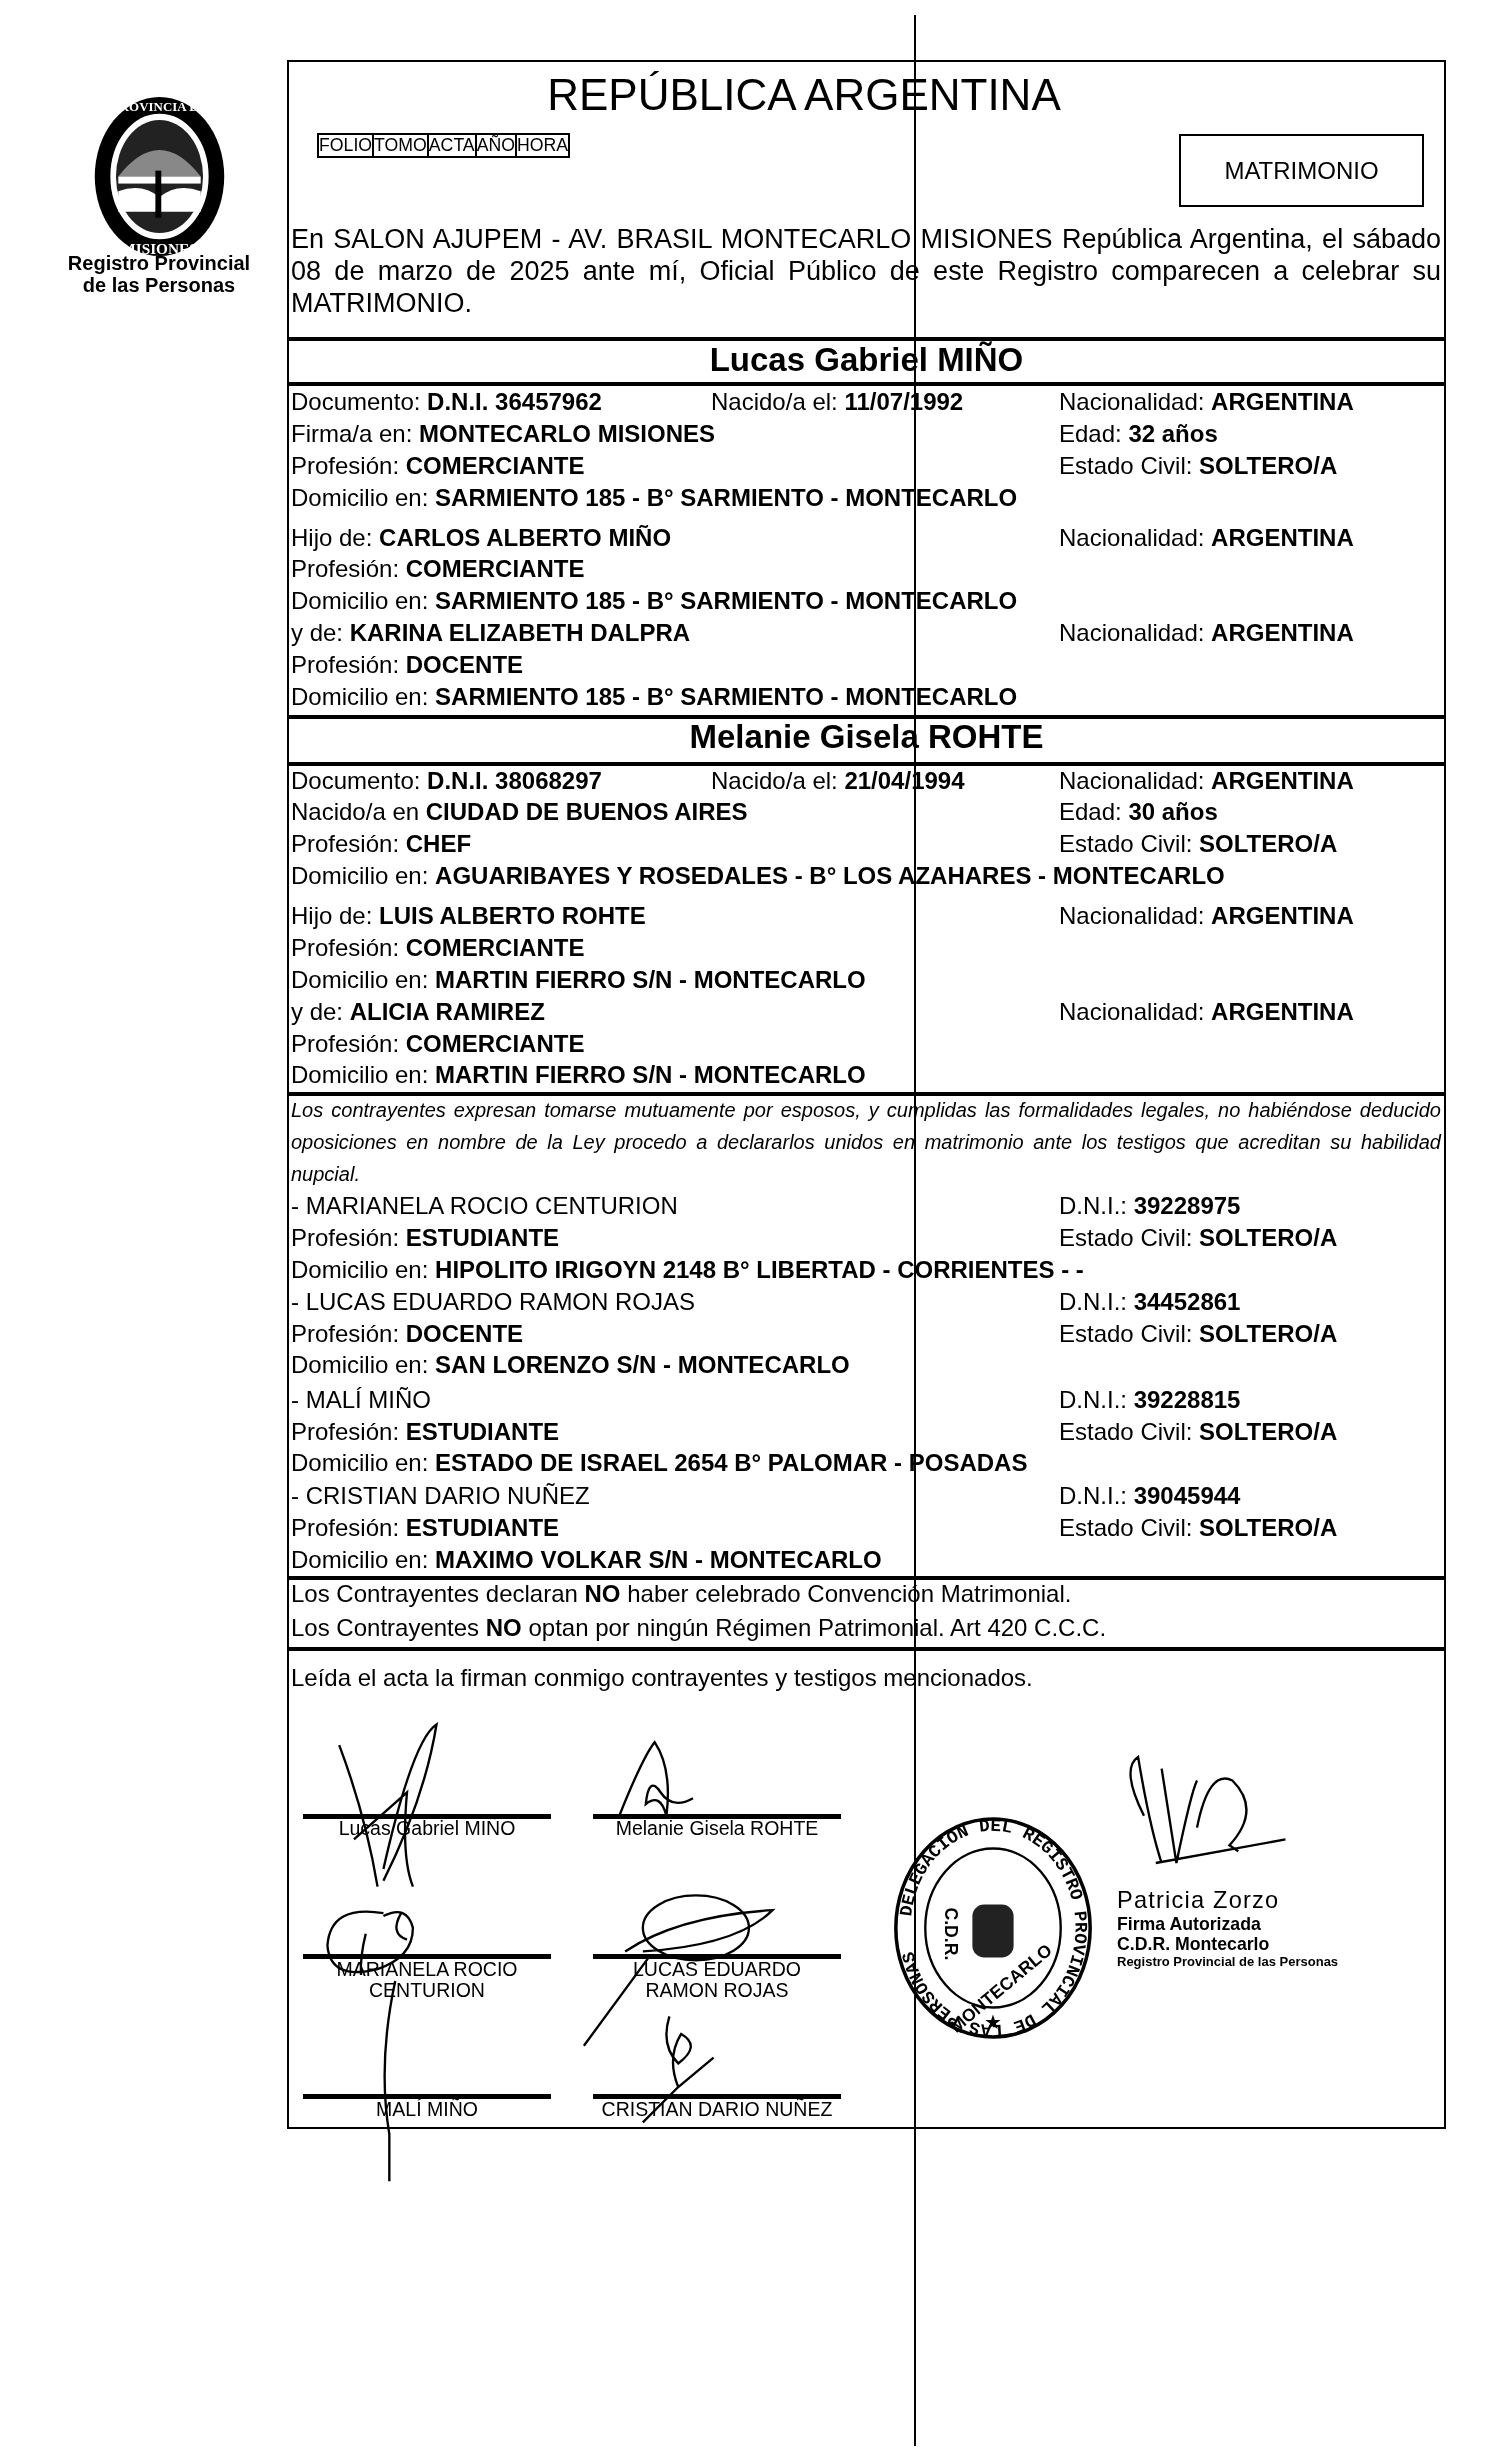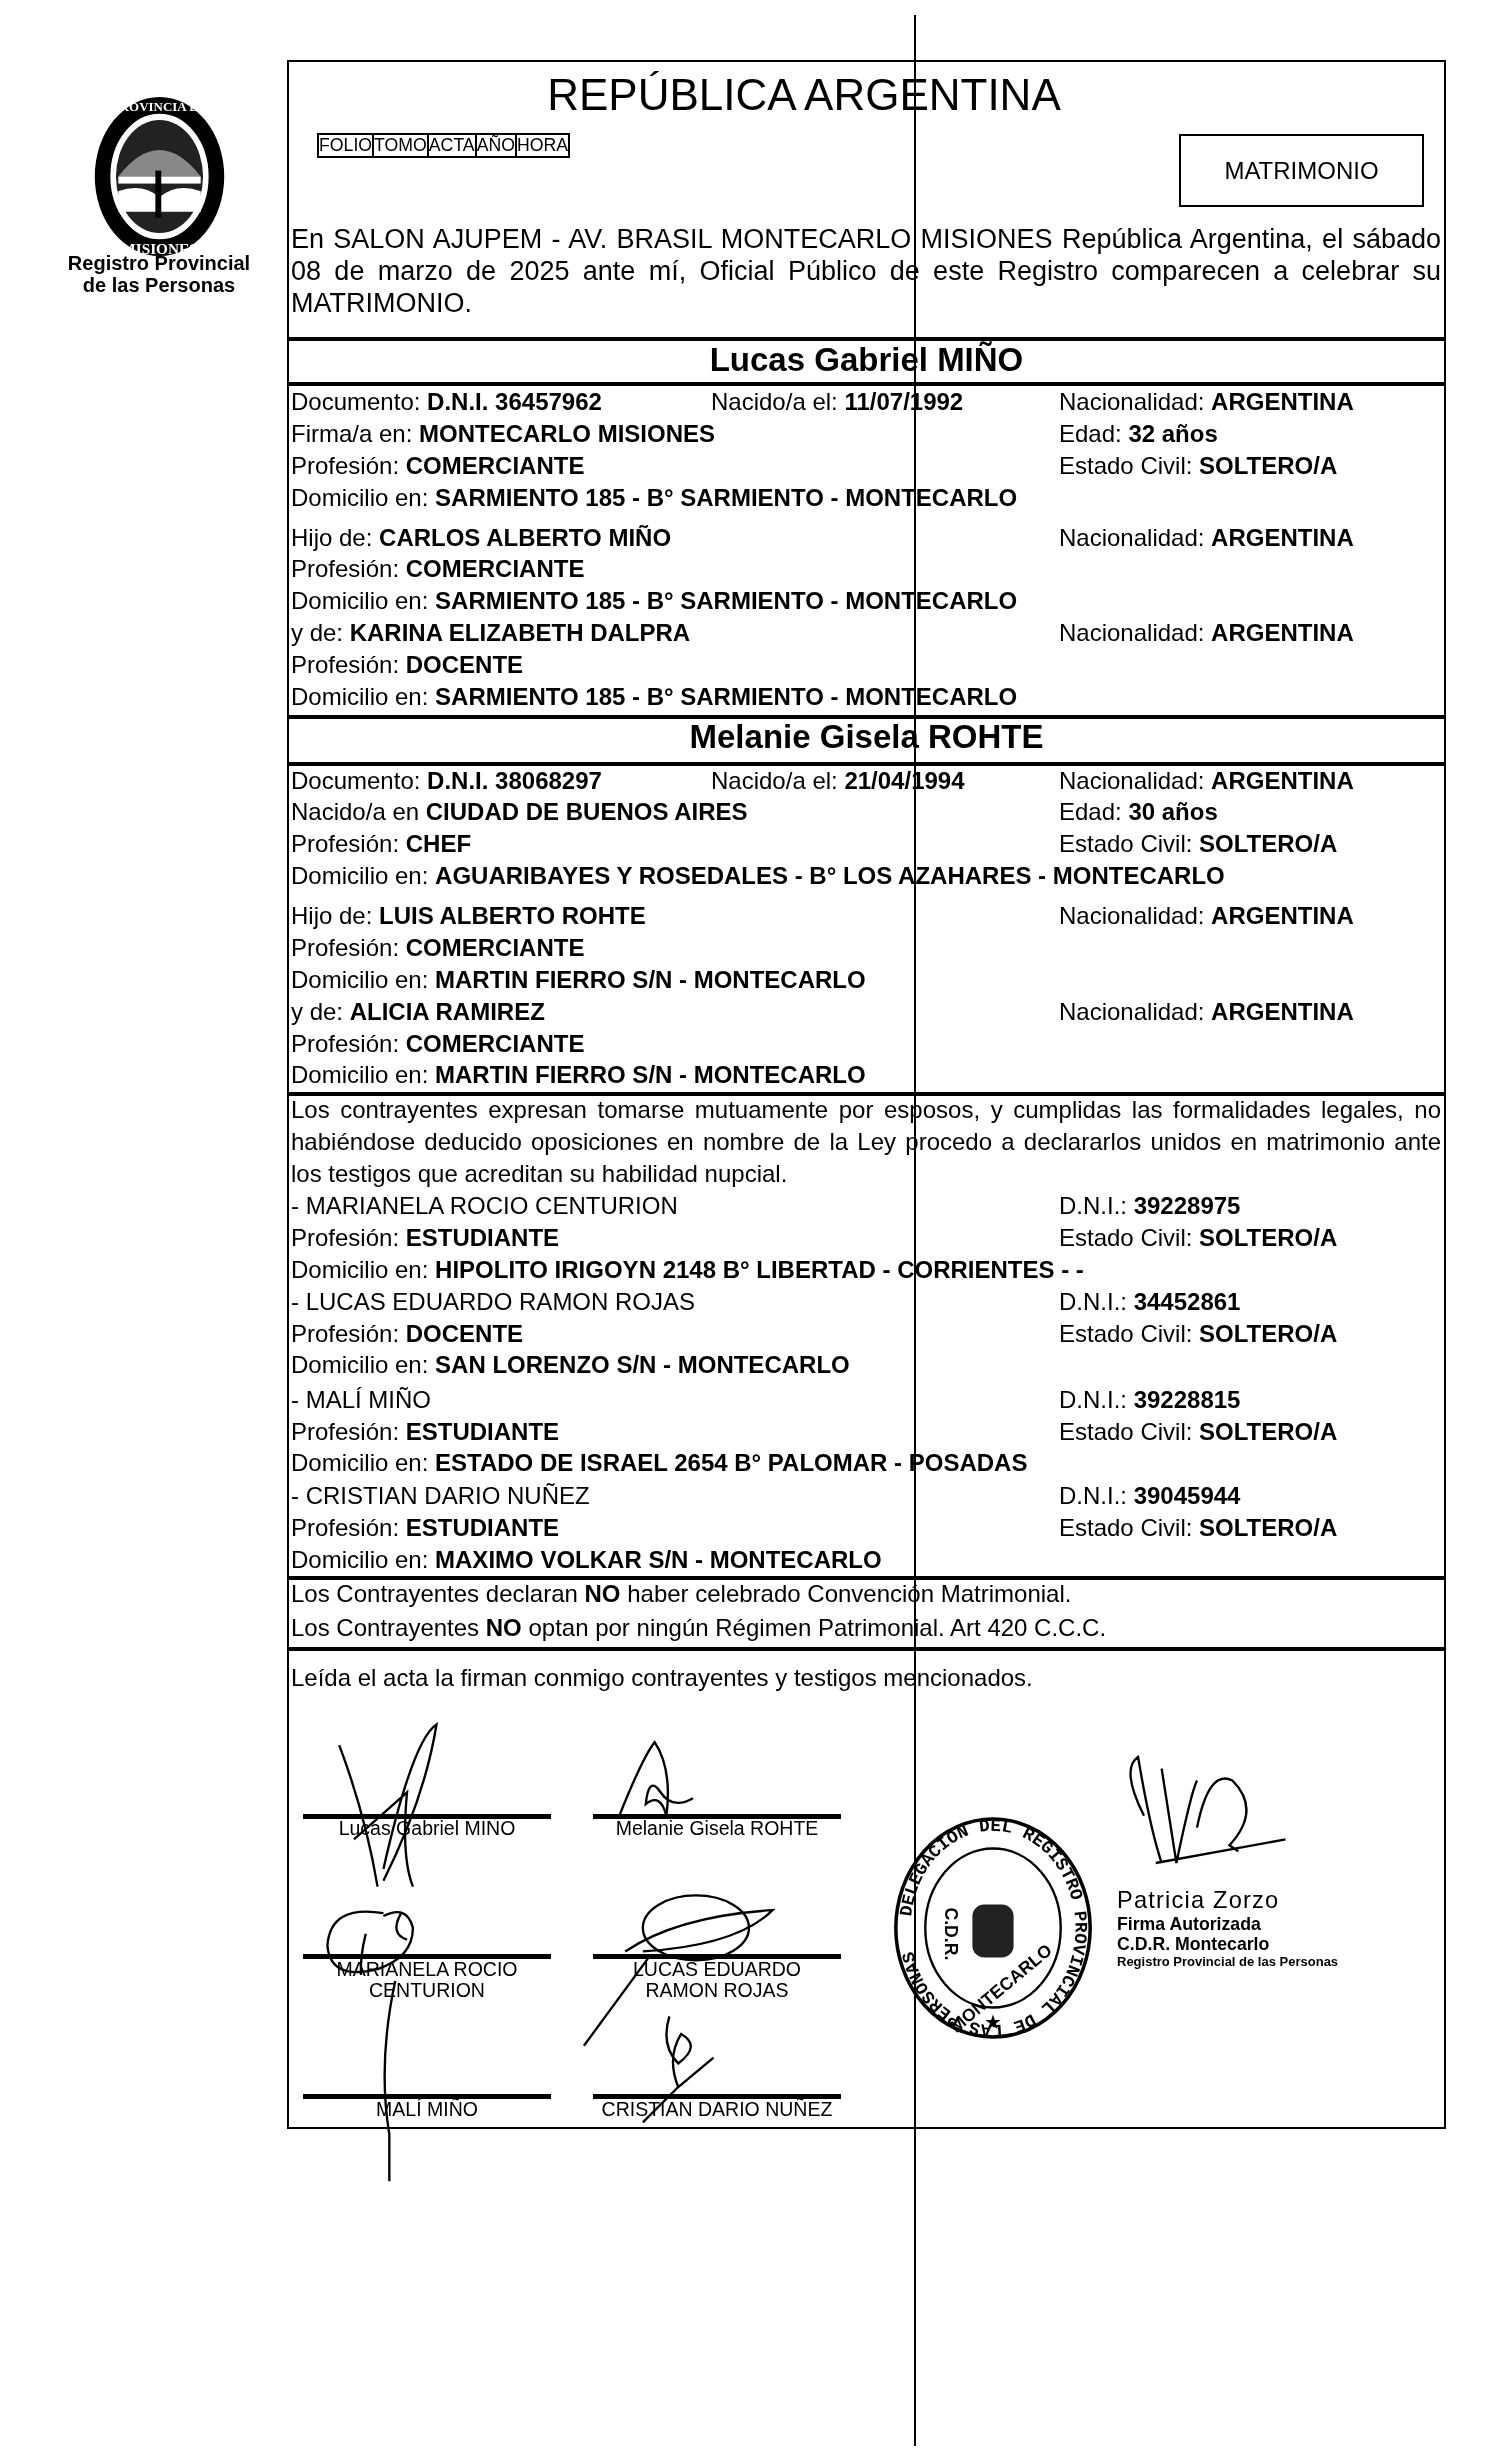--- a/index.html
+++ b/index.html
@@ -20,21 +20,21 @@
   #reg .l td { height:20px; font-size:17.7px; }
   #type-box { left:1179px; top:134px; width:245px; height:73px; border:2.4px solid #000; box-sizing:border-box; display:flex; align-items:center; justify-content:center; font-size:24px; }
   
   #intro { left:291px; top:223px; width:1150px; font-size:27px; line-height:32px; text-align:justify; }
   .hr { position:absolute; left:287px; width:1159px; height:3.5px; background:#000; }
   .name-head { position:absolute; left:287px; width:1159px; text-align:center; font-size:33px; font-weight:bold; }
   .row { position:absolute; font-size:24px; white-space:nowrap; }
   .c1 { left:291px; }
   .c2 { left:711px; }
   .c3 { left:1059px; }
-  .para { position:absolute; left:291px; width:1150px; font-size:24px; line-height:32px; text-align:justify; }
+  .para { position:absolute; left:291px; width:1150px; font-size:20px; line-height:32px; text-align:justify;font-style:italic; }
   .sigline { position:absolute; height:4.7px; background:#000; }
   .siglabel { position:absolute; text-align:center; font-size:19.5px; line-height:21px; }
   #officer { left:1117px; top:1887px; width:283px; text-align:left; }
   #officer .nm { font-size:23.6px; letter-spacing:1.2px; }
   #officer .sm { font-size:17.7px; font-weight:bold; line-height:20px; }
   #officer .tiny { font-size:13px; font-weight:bold; }
   svg.sig { position:absolute; overflow:visible; }
   svg.sig path, svg.sig ellipse { fill:none; stroke:#000; stroke-width:4; }
 </style>
 </head>

